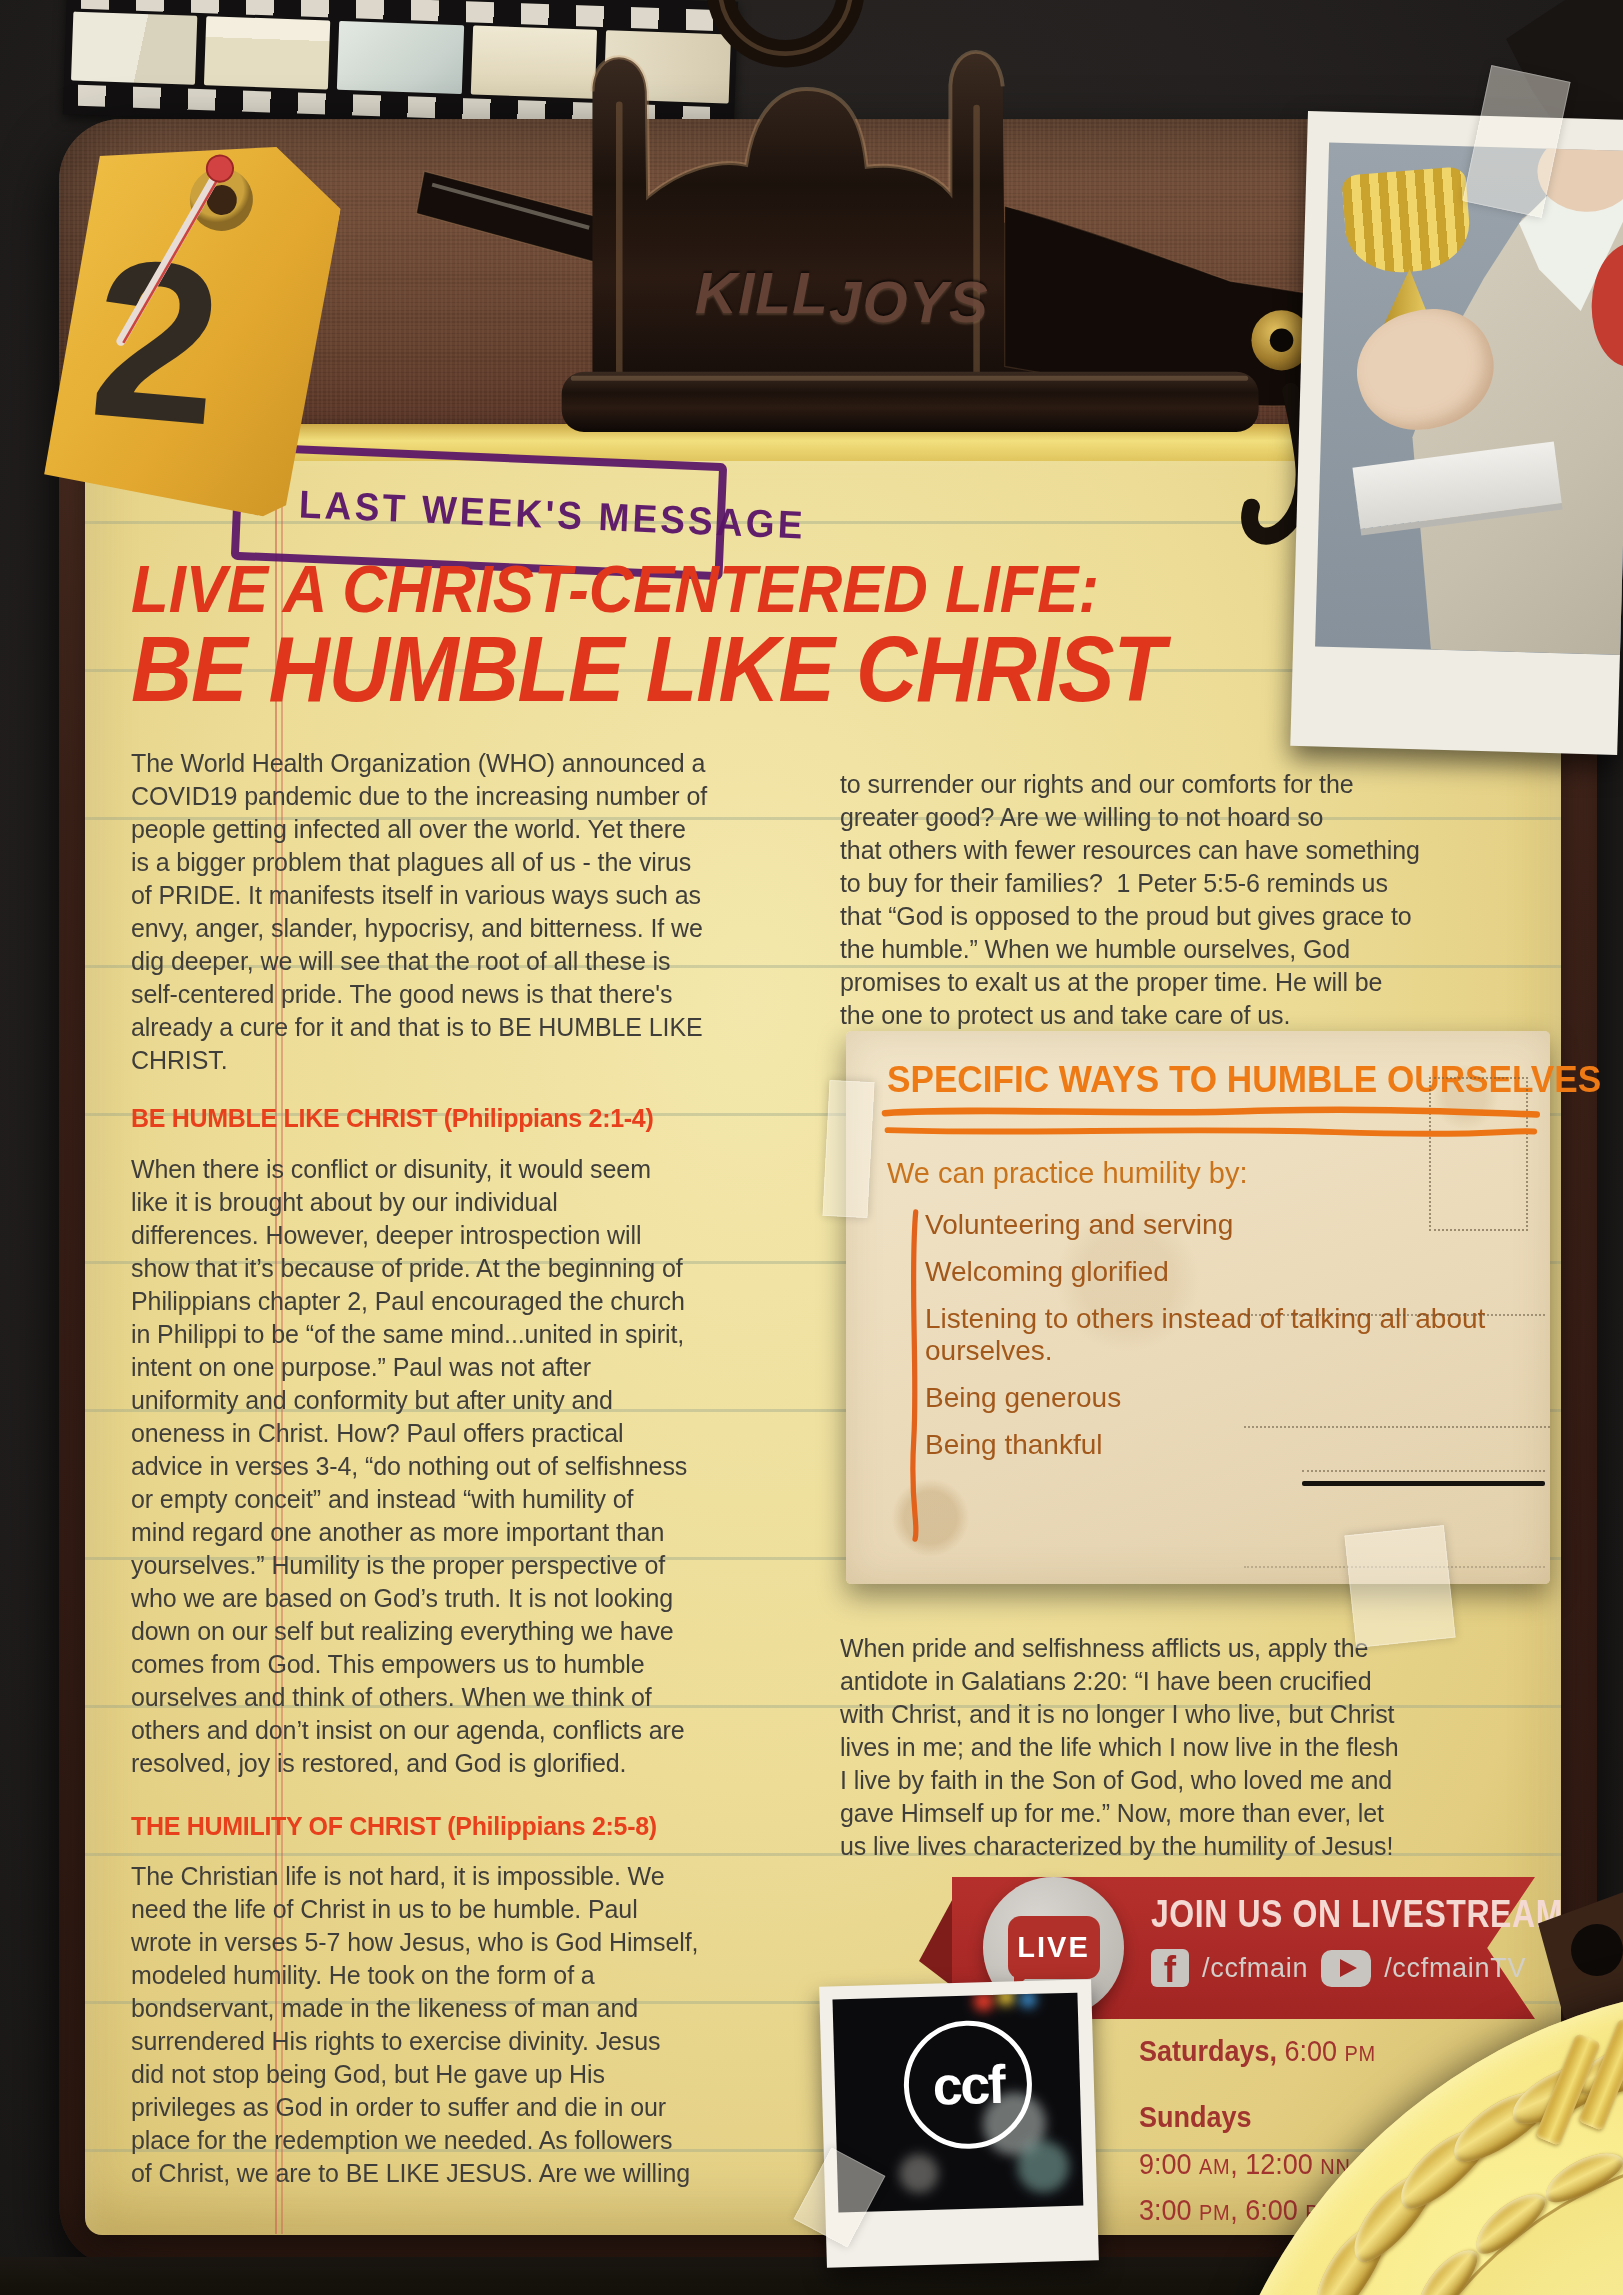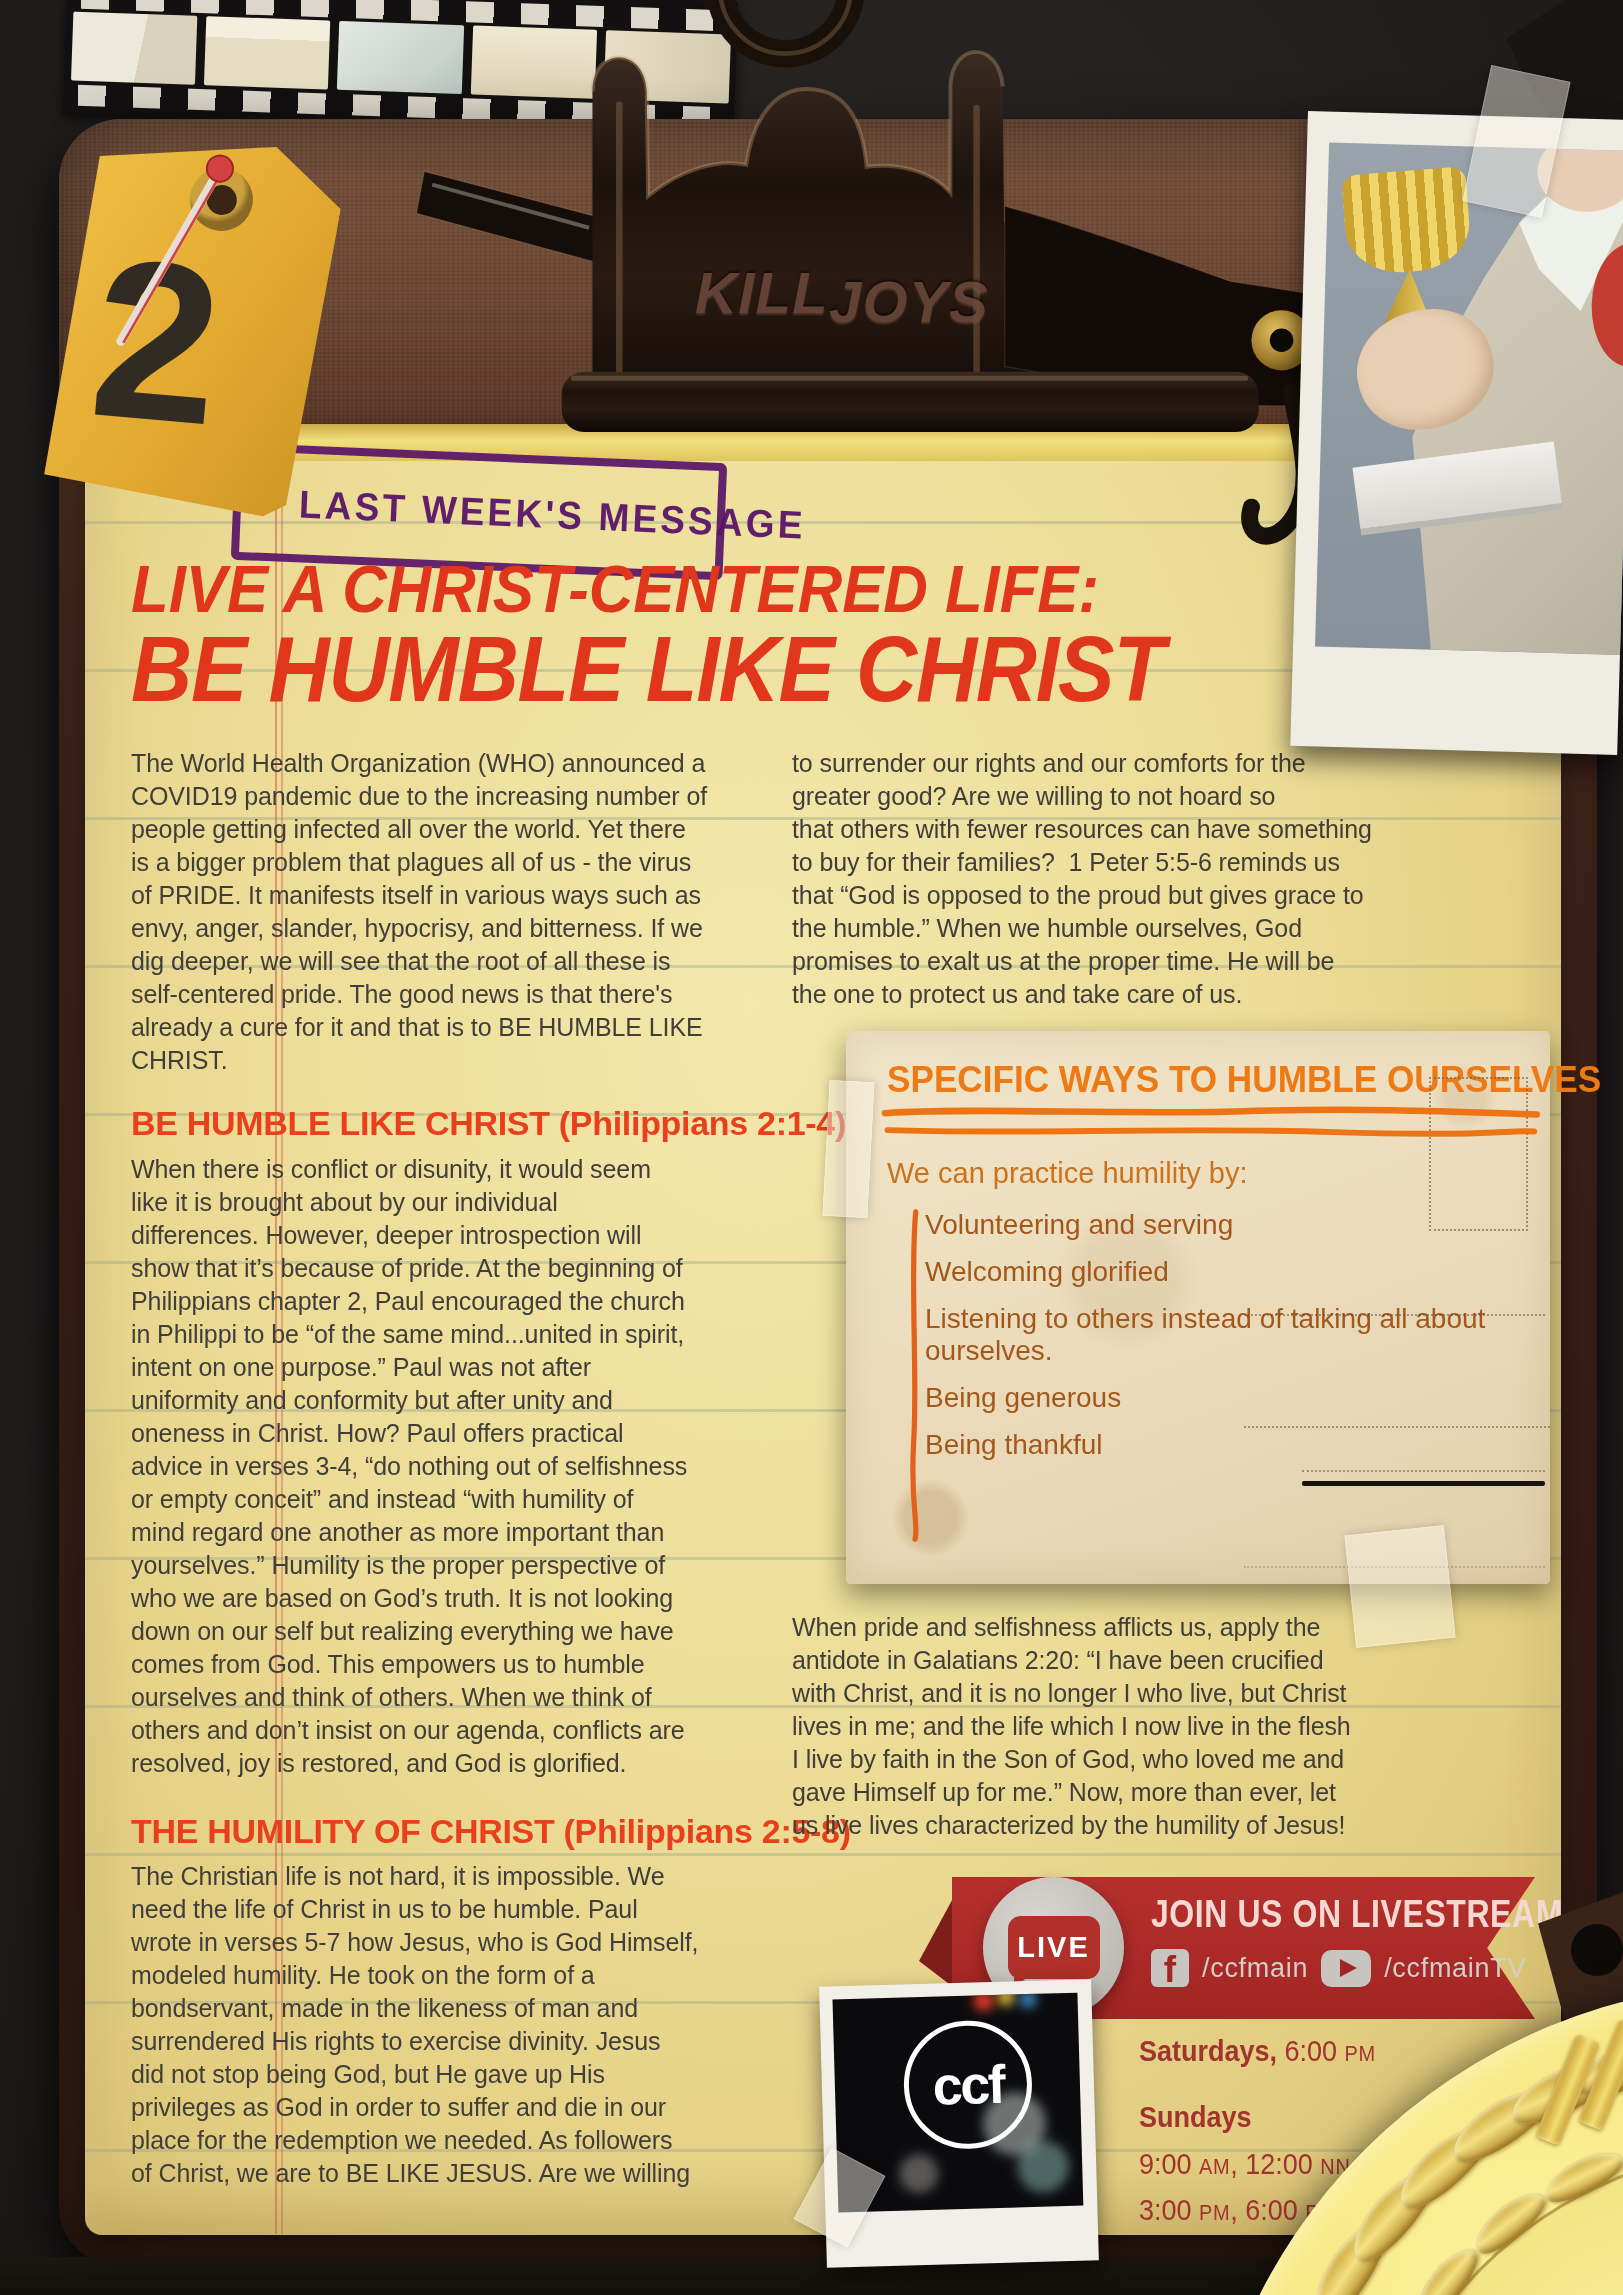--- a/index.html
+++ b/index.html
@@ -55,23 +55,23 @@
     transform:scaleX(.95);transform-origin:left;white-space:nowrap;}
 
   
   .title1{left:131px;top:555px;font-size:67px;line-height:1;font-weight:800;font-style:italic;
     color:#e0371c;transform:scaleX(.92);transform-origin:left;white-space:nowrap;}
   .title2{left:131px;top:623px;font-size:92px;line-height:1;font-weight:800;font-style:italic;
     color:#e0371c;transform:scaleX(.92);transform-origin:left;white-space:nowrap;letter-spacing:-1.3px;}
 
   
   .body-text{white-space:pre;font-size:25px;line-height:33px;color:#403e3a;letter-spacing:-0.1px;}
-  .heading{font-size:34px;font-weight:700;color:#e8401d;letter-spacing:-0.3px;white-space:nowrap;}
+  .heading{font-size:25px;font-weight:700;color:#e8401d;letter-spacing:-0.3px;white-space:nowrap;}
   .col-l{left:131px;}
-  .col-r{left:792px;}
+  .col-r{left:840px;margin-top:21px;}
 
   
   .card{left:846px;top:1031px;width:704px;height:553px;border-radius:5.2px;
     background:
       radial-gradient(circle at 12% 88%, rgba(150,110,50,.22) 0 26px, transparent 39px),
       radial-gradient(circle at 88% 12%, rgba(150,110,50,.12) 0 19.6px, transparent 33px),
       radial-gradient(circle at 40% 45%, rgba(160,120,60,.10) 0 46px, transparent 72px),
       linear-gradient(160deg,#f1e5c9 0%,#ead9b8 60%,#e2d0ab 100%);
     box-shadow:0 11.8px 27.5px rgba(0,0,0,.4), inset 0 0 39px rgba(120,90,40,.15);}
   .card-title{position:absolute;left:41px;top:28px;font-size:37px;font-weight:800;color:#ee7a15;

